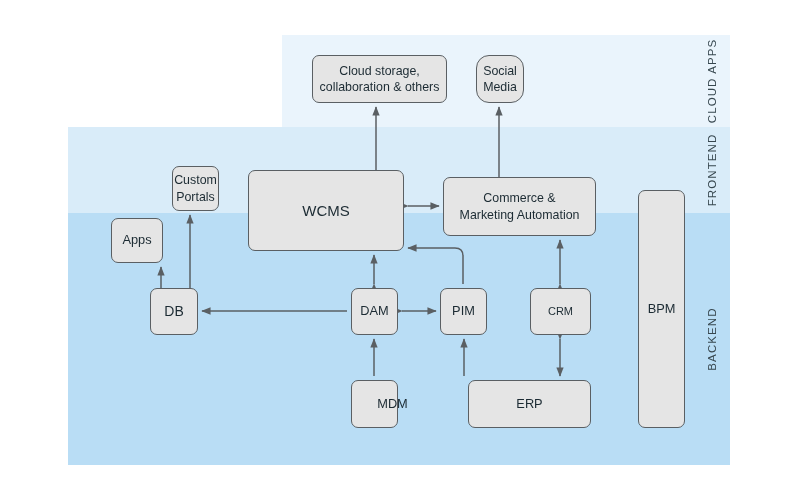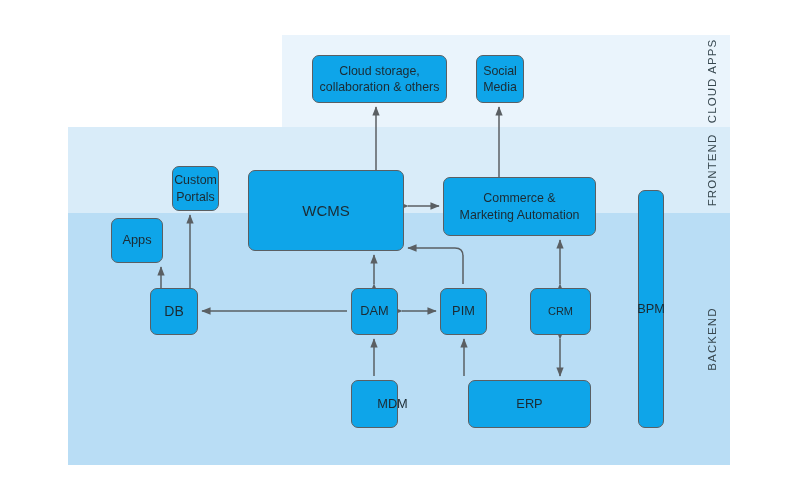--- a/index.html
+++ b/index.html
@@ -28,21 +28,21 @@
     font-size: 11.5px;
     letter-spacing: 1.1px;
     font-weight: 400;
     white-space: nowrap;
     transform-origin: 50% 50%;
     text-align: center;
   }
   .node {
     position: absolute;
     box-sizing: border-box;
-    background: #0ea5e9;
+    background: #e5e5e5;
     border: 1.3px solid #5a5f63;
     border-radius: 7px;
     display: flex;
     align-items: center;
     justify-content: center;
     text-align: center;
     color: #1c2b33;
     font-size: 12.4px;
     line-height: 1.32;
     padding: 2px 4px;
@@ -104,36 +104,36 @@
         <path class="lk" d="M 560 284 L 560 240" marker-end="url(#arrow-end)" marker-start="url(#arrow-start)"></path>
         <path class="lk" d="M 560 339 L 560 376" marker-end="url(#arrow-end)" marker-start="url(#arrow-start)"></path>
       </g>
   </svg>
 
   <div id="nodes-layer">
       <div class="node" style="left: 312px; top: 55px; width: 135px; height: 48px; font-size: 12.4px;">
         <span class="node-label">Cloud storage,
 collaboration &amp; others</span>
       </div>
-      <div class="node" style="left: 476px; top: 55px; width: 48px; height: 48px; font-size: 12.4px;">
+      <div class="node" style="left: 476px; top: 55px; width: 48px; height: 48px; font-size: 12.4px; border-radius: 13px;">
         <span class="node-label">Social
 Media</span>
       </div>
       <div class="node" style="left: 172px; top: 166px; width: 47px; height: 45px; font-size: 12.4px;">
         <span class="node-label">Custom
 Portals</span>
       </div>
       <div class="node" style="left: 248px; top: 170px; width: 156px; height: 81px; font-size: 15px;">
         <span class="node-label">WCMS</span>
       </div>
       <div class="node" style="left: 443px; top: 177px; width: 153px; height: 59px; font-size: 12.4px;">
         <span class="node-label">Commerce &amp;
 Marketing Automation</span>
       </div>
-      <div class="node" style="left: 638px; top: 190px; width: 26px; height: 238px; font-size: 12.8px;">
+      <div class="node" style="left: 638px; top: 190px; width: 47px; height: 238px; font-size: 12.8px;">
         <span class="node-label">BPM</span>
       </div>
       <div class="node" style="left: 111px; top: 218px; width: 52px; height: 45px; font-size: 12.8px;">
         <span class="node-label">Apps</span>
       </div>
       <div class="node" style="left: 150px; top: 288px; width: 48px; height: 47px; font-size: 14px;">
         <span class="node-label">DB</span>
       </div>
       <div class="node" style="left: 351px; top: 288px; width: 47px; height: 47px; font-size: 12.8px;">
         <span class="node-label">DAM</span>

